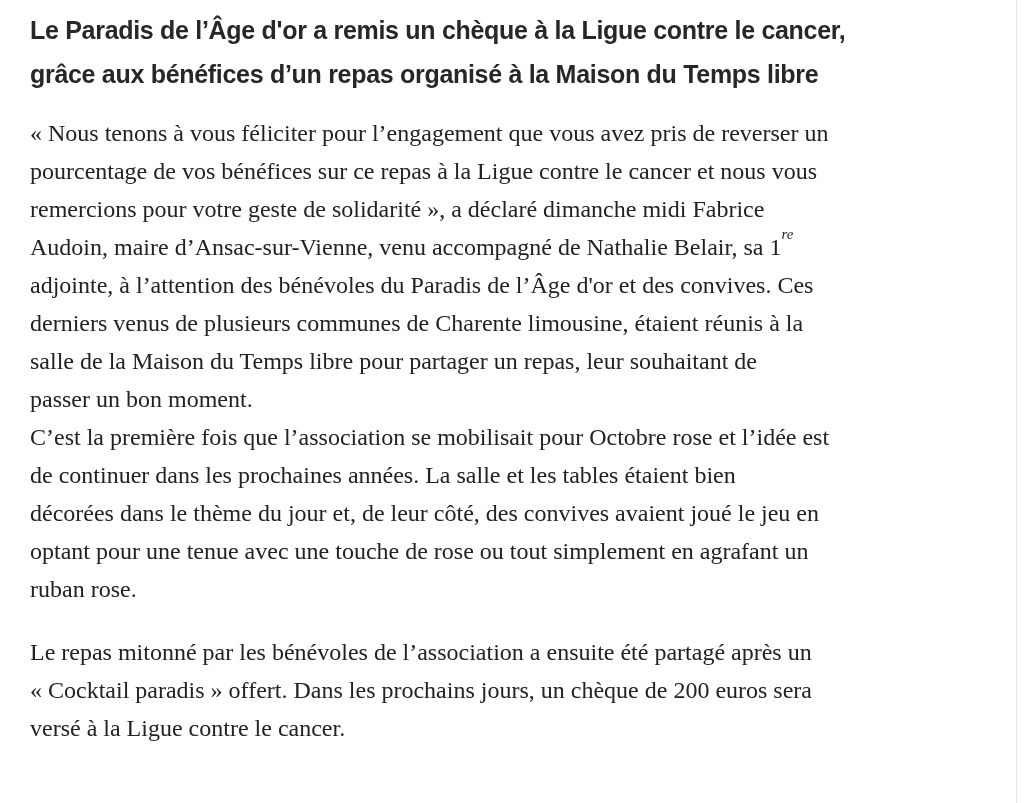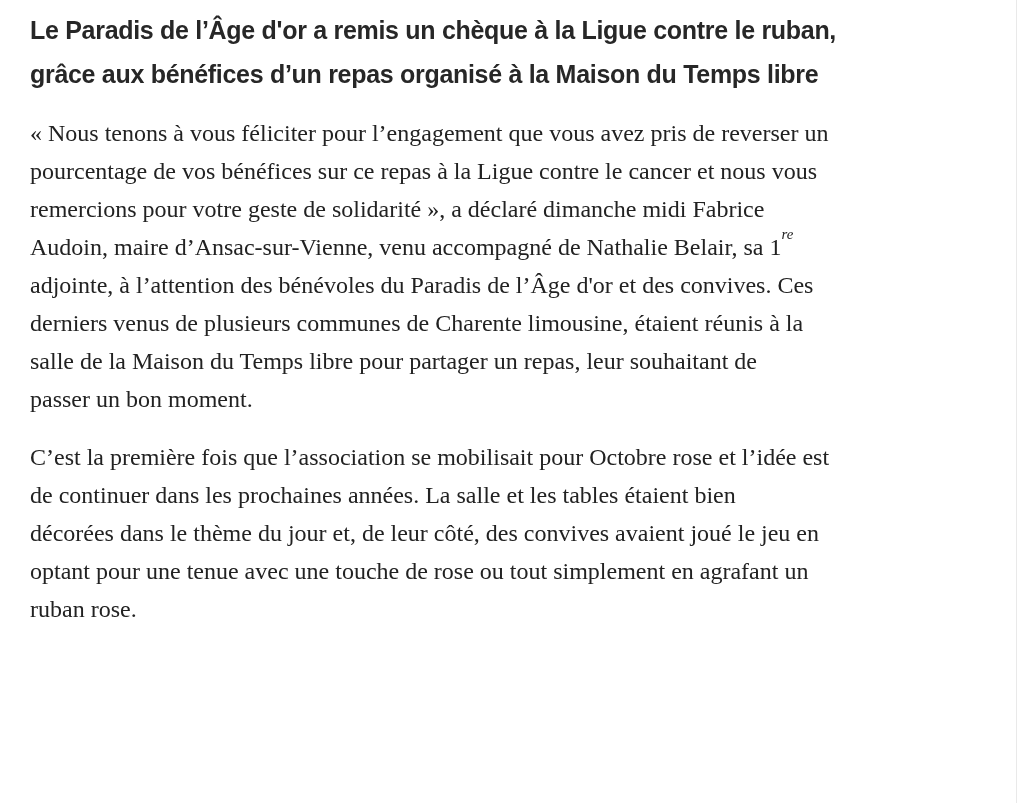--- a/index.html
+++ b/index.html
@@ -28,21 +28,21 @@
   }
   p.body-para {
     font-family: "Liberation Serif", serif;
     font-size: 24px;
     line-height: 38px;
     color: #222222;
     margin: 0;
     white-space: pre-line;
   }
   p.p1 { }
-  p.p2 { margin-bottom: 25px; margin-top: 20px; }
+  p.p2 { margin-bottom: 25px; }
   sup.ord {
     font-size: 0.62em;
     line-height: 0;
     position: relative;
     top: -0.45em;
     font-style: italic;
   }
   .right-rule {
     position: absolute;
     top: 0;
@@ -50,30 +50,33 @@
     width: 1px;
     height: 803px;
     background: #e9e9e9;
   }
 </style>
 </head>
 <body>
 
 <div class="page">
   <div class="content">
-    <h1 class="headline">Le Paradis de l’Âge d'or a remis un chèque à la Ligue contre le ruban,
+    <h1 class="headline">Le Paradis de l’Âge d'or a remis un chèque à la Ligue contre le cancer,
 grâce aux bénéfices d’un repas organisé à la Maison du Temps libre</h1>
     <p class="body-para p1"><span>« Nous tenons à vous féliciter pour l’engagement que vous avez pris de reverser un
 pourcentage de vos bénéfices sur ce repas à la Ligue contre le cancer et nous vous
 remercions pour votre geste de solidarité », a déclaré dimanche midi Fabrice
 Audoin, maire d’Ansac-sur-Vienne, venu accompagné de Nathalie Belair, sa 1</span><sup class="ord">re</sup><span>
 adjointe, à l’attention des bénévoles du Paradis de l’Âge d'or et des convives. Ces
 derniers venus de plusieurs communes de Charente limousine, étaient réunis à la
 salle de la Maison du Temps libre pour partager un repas, leur souhaitant de
 passer un bon moment.</span></p>
     <p class="body-para p2"><span>C’est la première fois que l’association se mobilisait pour Octobre rose et l’idée est
 de continuer dans les prochaines années. La salle et les tables étaient bien
 décorées dans le thème du jour et, de leur côté, des convives avaient joué le jeu en
 optant pour une tenue avec une touche de rose ou tout simplement en agrafant un
 ruban rose.</span></p>
+    <p class="body-para p3"><span>Le repas mitonné par les bénévoles de l’association a ensuite été partagé après un
+« Cocktail paradis » offert. Dans les prochains jours, un chèque de 200 euros sera
+versé à la Ligue contre le cancer.</span></p>
   </div>
   <div class="right-rule"></div>
 </div>
 
 </body></html>

